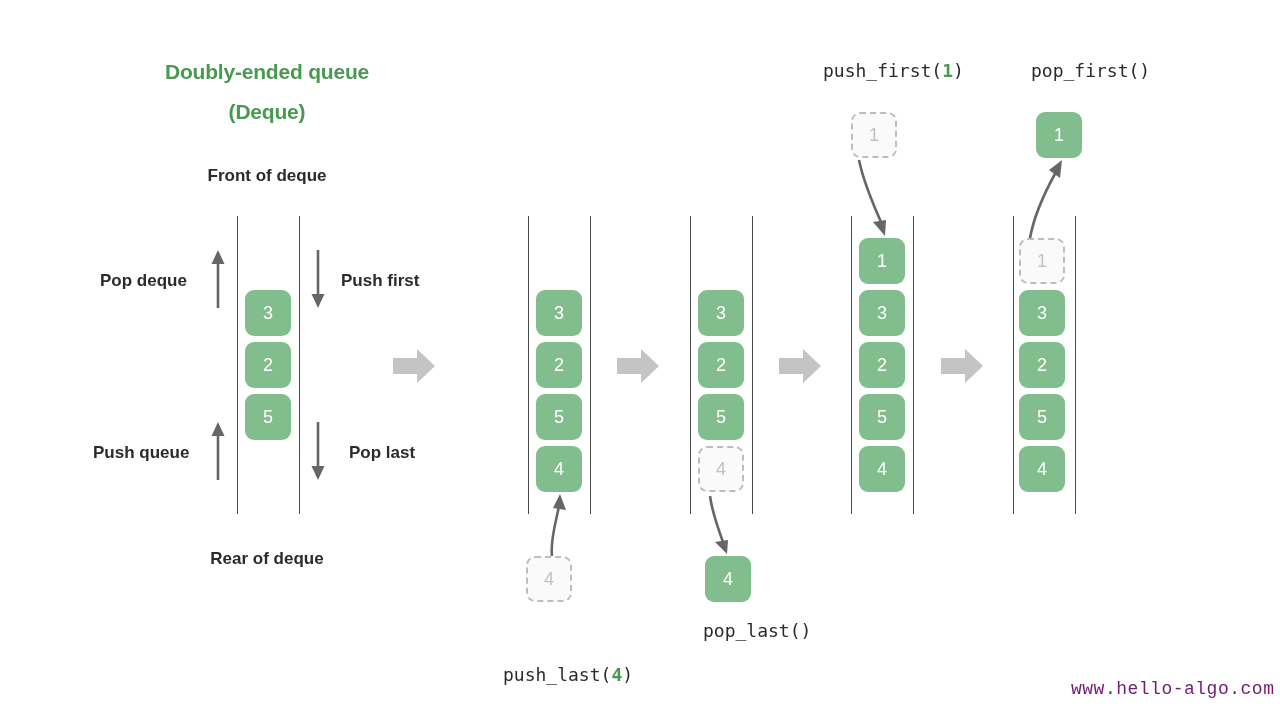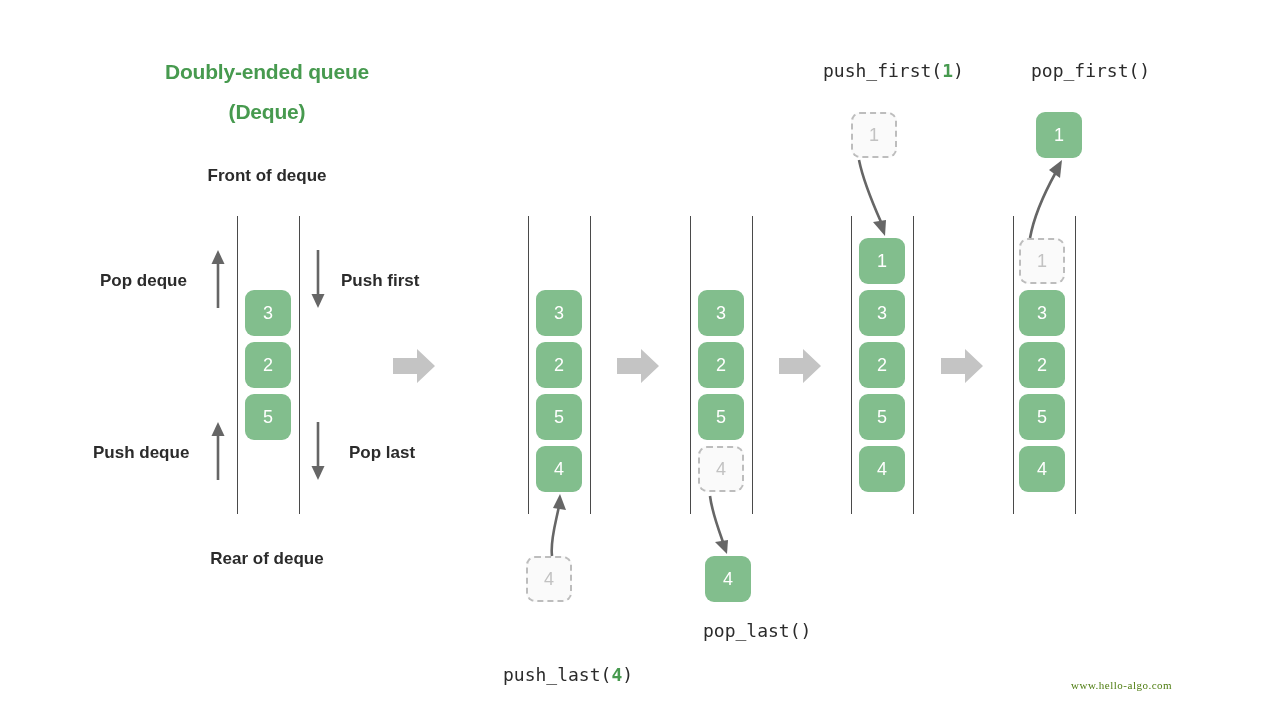--- a/index.html
+++ b/index.html
@@ -37,23 +37,23 @@
     white-space:nowrap;
   }
   .opcall{
     font-family:"DejaVu Sans Mono","Liberation Mono",monospace;
     font-size:18px;
     color:#2b2b2b;
     white-space:nowrap;
   }
   .opcall .argv{color:#479A4F;font-weight:bold;}
   .watermark{
-    font-family:Liberation Serif, serif;
-    font-size:11px;
-    color:#4d7c0f;
+    font-family:Liberation Mono, monospace;
+    font-size:18px;
+    color:#701a75;
     letter-spacing:0.5px;
     white-space:nowrap;
   }
 
   
   .rail{
     width:1px;
     background:#4a4a4a;
   }
 
@@ -110,21 +110,21 @@
     <line x1="13" y1="58" x2="13" y2="10" stroke="#666666" stroke-width="2.6"></line>
     <polygon points="13,0 19.5,14 6.5,14" fill="#666666"></polygon>
   </svg>
   <svg class="abs thin" style="left:305px;top:422px;" width="26" height="60">
     <line x1="13" y1="0" x2="13" y2="48" stroke="#666666" stroke-width="2.6"></line>
     <polygon points="13,58 19.5,44 6.5,44" fill="#666666"></polygon>
   </svg>
 
   <div class="abs sidelabel" style="left:100px;top:271px;">Pop deque</div>
   <div class="abs sidelabel" style="left:341px;top:271px;text-align:right;">Push first</div>
-  <div class="abs sidelabel" style="left:93px;top:443px;">Push deque</div>
+  <div class="abs sidelabel" style="left:93px;top:443px;">Push queue</div>
   <div class="abs sidelabel" style="left:349px;top:443px;">Pop last</div>
 
   <svg class="abs bigarrow" style="left:393px;top:348px;" viewBox="0 0 42 36">
     <path d="M0,10 L24,10 L24,1 L42,18 L24,35 L24,26 L0,26 Z" fill="#c4c4c4"></path>
   </svg>
   <svg class="abs bigarrow" style="left:617px;top:348px;" viewBox="0 0 42 36">
     <path d="M0,10 L24,10 L24,1 L42,18 L24,35 L24,26 L0,26 Z" fill="#c4c4c4"></path>
   </svg>
   <svg class="abs bigarrow" style="left:779px;top:348px;" viewBox="0 0 42 36">
     <path d="M0,10 L24,10 L24,1 L42,18 L24,35 L24,26 L0,26 Z" fill="#c4c4c4"></path>

